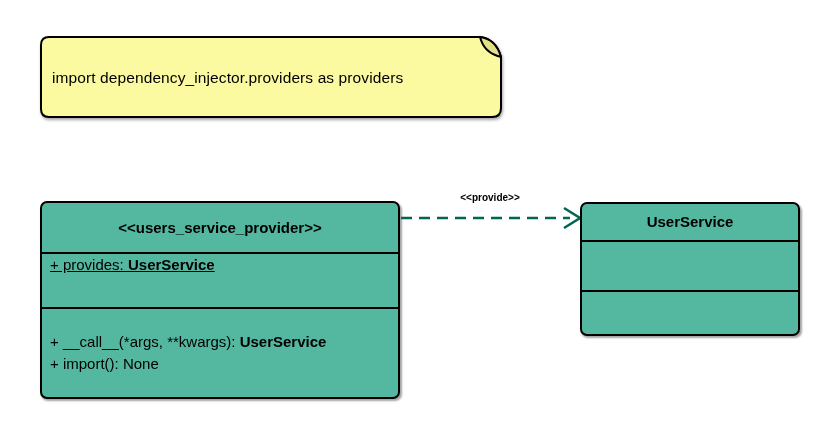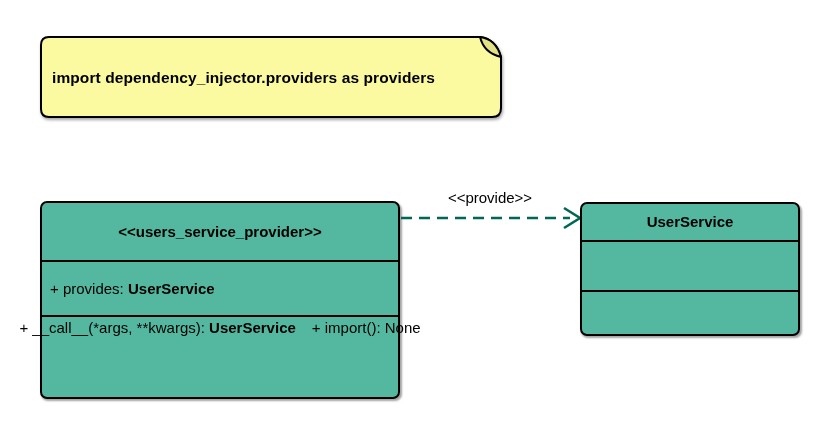--- a/index.html
+++ b/index.html
@@ -28,21 +28,21 @@
   .note {
     position: absolute;
     left: 40px; top: 36px;
     width: 464px; height: 84px;
   }
   .note svg { position: absolute; inset: 0; filter: drop-shadow(1.5px 2px 1.5px rgba(90,90,90,0.55)); }
   .note-text {
     position: absolute; inset: 0;
     display: flex; align-items: center;
     padding-left: 12px; padding-right: 28px;
-    font-size: 15.5px; font-weight: bold;
+    font-size: 15.5px; font-weight: normal;
     letter-spacing: 0.1px;
     white-space: nowrap;
   }
 
   
   .uml-class {
     position: absolute;
     background: var(--class-fill);
     border: 2px solid var(--border);
     border-radius: 7px;
@@ -57,45 +57,46 @@
   .compartment { border-top: 2px solid var(--border); }
   .compartment:first-child { border-top: none; }
 
   .header {
     display: flex; flex-direction: column;
     align-items: center; justify-content: center;
     text-align: center;
     font-weight: bold;
     line-height: 20px;
   }
-  .provider .header { height: 57px; }
-  .provider .attrs { height: 55px; display: flex; align-items: center; }
-  .provider .methods { flex: 1; display: flex; justify-content: center; }
+  .provider .header { height: 49px; }
+  .provider .attrs { height: 55px; display: flex; align-items: flex-start; text-decoration: underline; }
+  .provider .methods { flex: 1; display: flex; flex-direction: column; justify-content: center; }
   .member { padding: 0 8px; line-height: 22px; white-space: nowrap; }
   .member b { font-weight: bold; }
 
   .service .header { height: 36px; }
   .service .comp-a { height: 50px; }
   .service .comp-b { flex: 1; }
 
   
   .arrow-svg {
     position: absolute;
     left: 400px; top: 203px;
     width: 186px; height: 30px;
     overflow: visible;
   }
   .arrow-label {
     position: absolute;
     left: 400px; top: 188px;
     width: 180px; height: 20px;
     text-align: center;
-    font-size: 15px;
+    font-size: 10px;
     line-height: 20px;
     white-space: nowrap;
+    font-weight: bold;
   }
 </style>
 </head>
 <body>
 
 <div class="canvas">
 
   <div class="note">
     <svg viewBox="0 0 464 84" aria-hidden="true">
       <path d="M 9,1 H 440 Q 456,3 461,21 V 72 Q 461,81 452,81 H 9 Q 1,81 1,73 V 9 Q 1,1 9,1 Z" style="fill: var(--note-fill); stroke: var(--border); stroke-width: 2;"></path>

